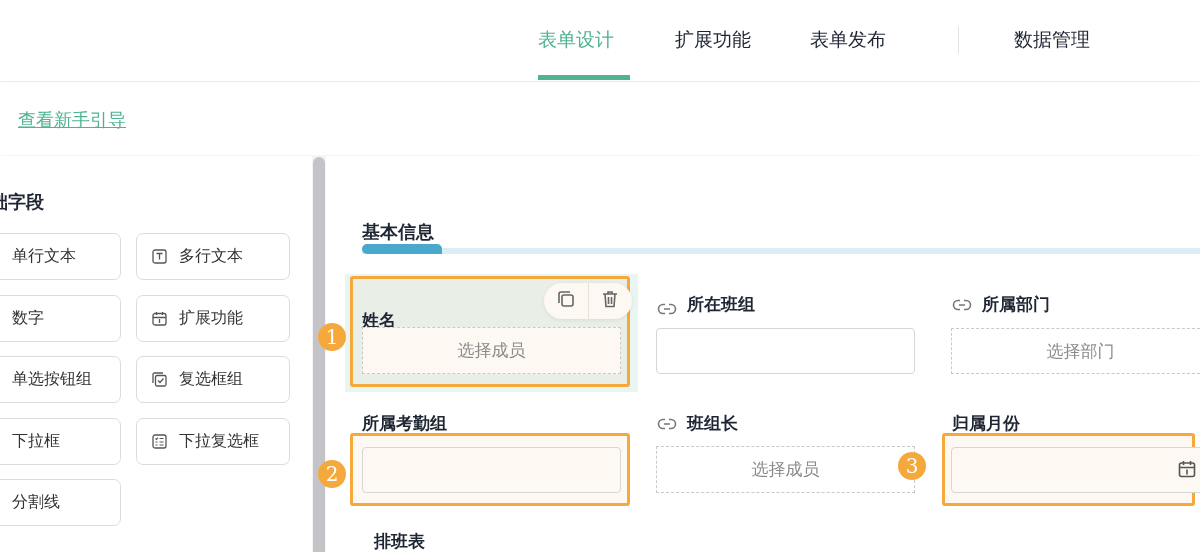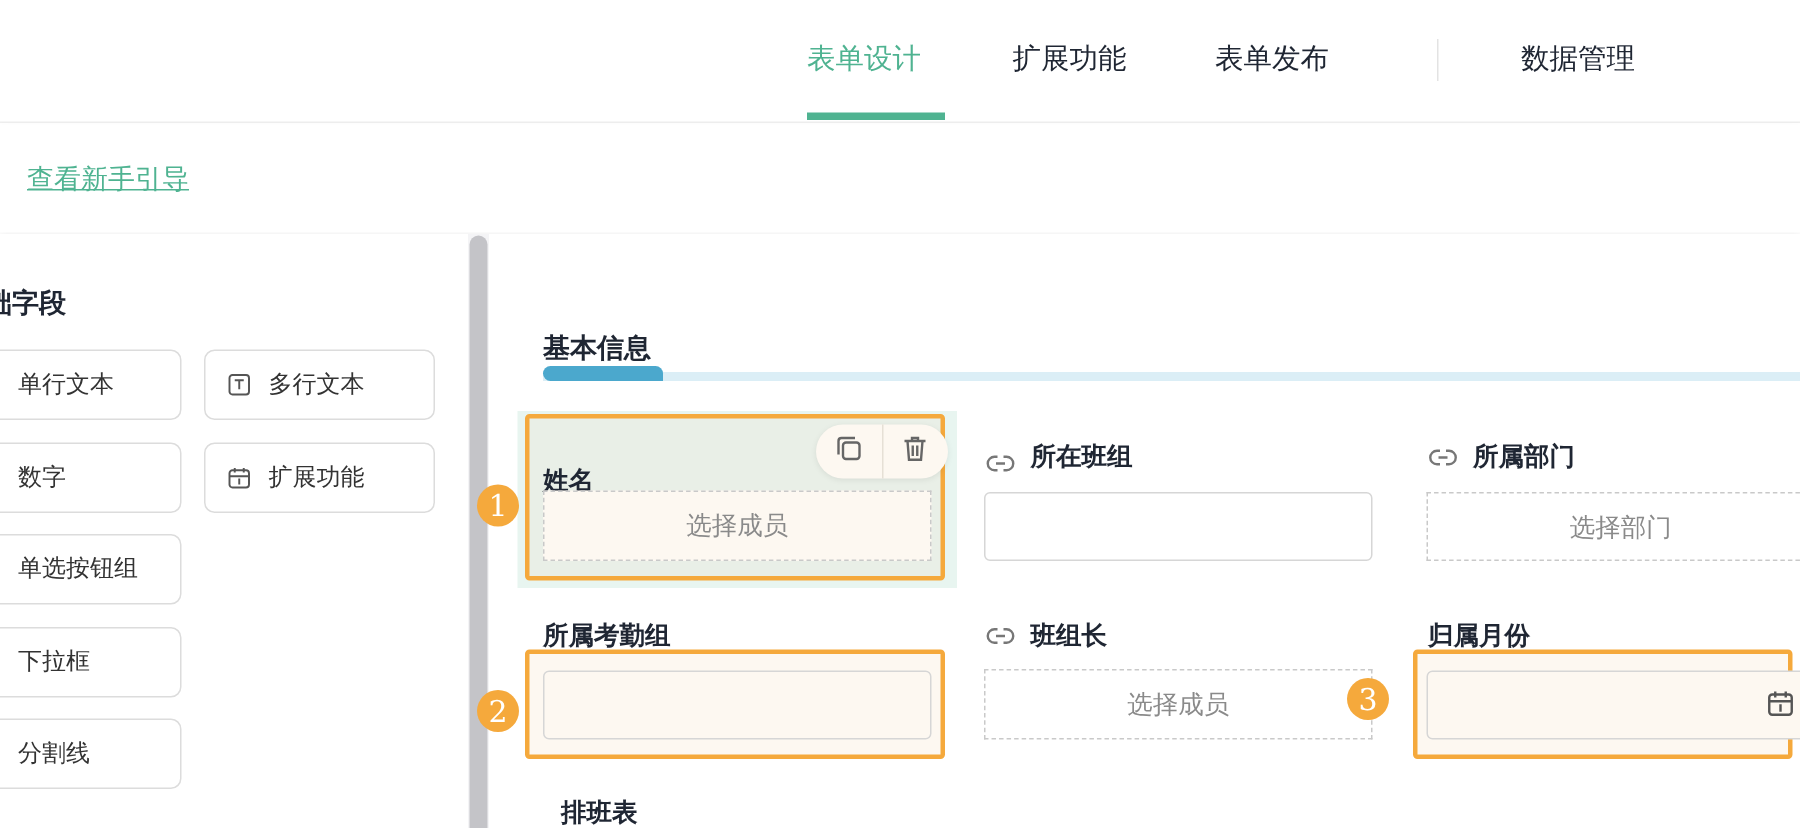--- a/index.html
+++ b/index.html
@@ -111,20 +111,39 @@
     <span>多行文本</span>
   </div>
   <div class="field-btn right-col" style="top:139px">
     <span class="ico">
       <svg width="15" height="15" viewBox="0 0 15 15">
           <rect x="1" y="2.5" width="13" height="11.5" rx="2" fill="none" stroke="#555" stroke-width="1.3"></rect>
           <path d="M4.5 1v3M10.5 1v3M1 6.5h13M7.5 8v4" stroke="#555" stroke-width="1.3"></path>
         </svg>
     </span>
     <span>扩展功能</span>
+  </div>
+  <div class="field-btn right-col" style="top:200px">
+    <span class="ico">
+      <svg width="15" height="15" viewBox="0 0 15 15">
+          <path d="M1 11V2.5Q1 1 2.5 1H11" fill="none" stroke="#555" stroke-width="1.3"></path>
+          <rect x="3.5" y="3.5" width="10.5" height="10.5" rx="1.5" fill="none" stroke="#555" stroke-width="1.3"></rect>
+          <path d="M6 8.5l2 2 3.5-4" fill="none" stroke="#555" stroke-width="1.3"></path>
+        </svg>
+    </span>
+    <span>复选框组</span>
+  </div>
+  <div class="field-btn right-col" style="top:262px">
+    <span class="ico">
+      <svg width="15" height="15" viewBox="0 0 15 15">
+          <rect x="1" y="1" width="13" height="13" rx="2" fill="none" stroke="#555" stroke-width="1.3"></rect>
+          <path d="M3.5 4.5l1 1 1.5-1.8M7.5 4.5h4M3.5 8h2M7.5 8h4M3.5 11h2M7.5 11h4" fill="none" stroke="#555" stroke-width="1.1"></path>
+        </svg>
+    </span>
+    <span>下拉复选框</span>
   </div>
 </div>
 
 <div class="scrollbar"></div>
 <div class="scroll-thumb"></div>
 
 <div class="canvas"></div>
 
 <div class="group-title">基本信息</div>
 <div class="group-track"></div>

